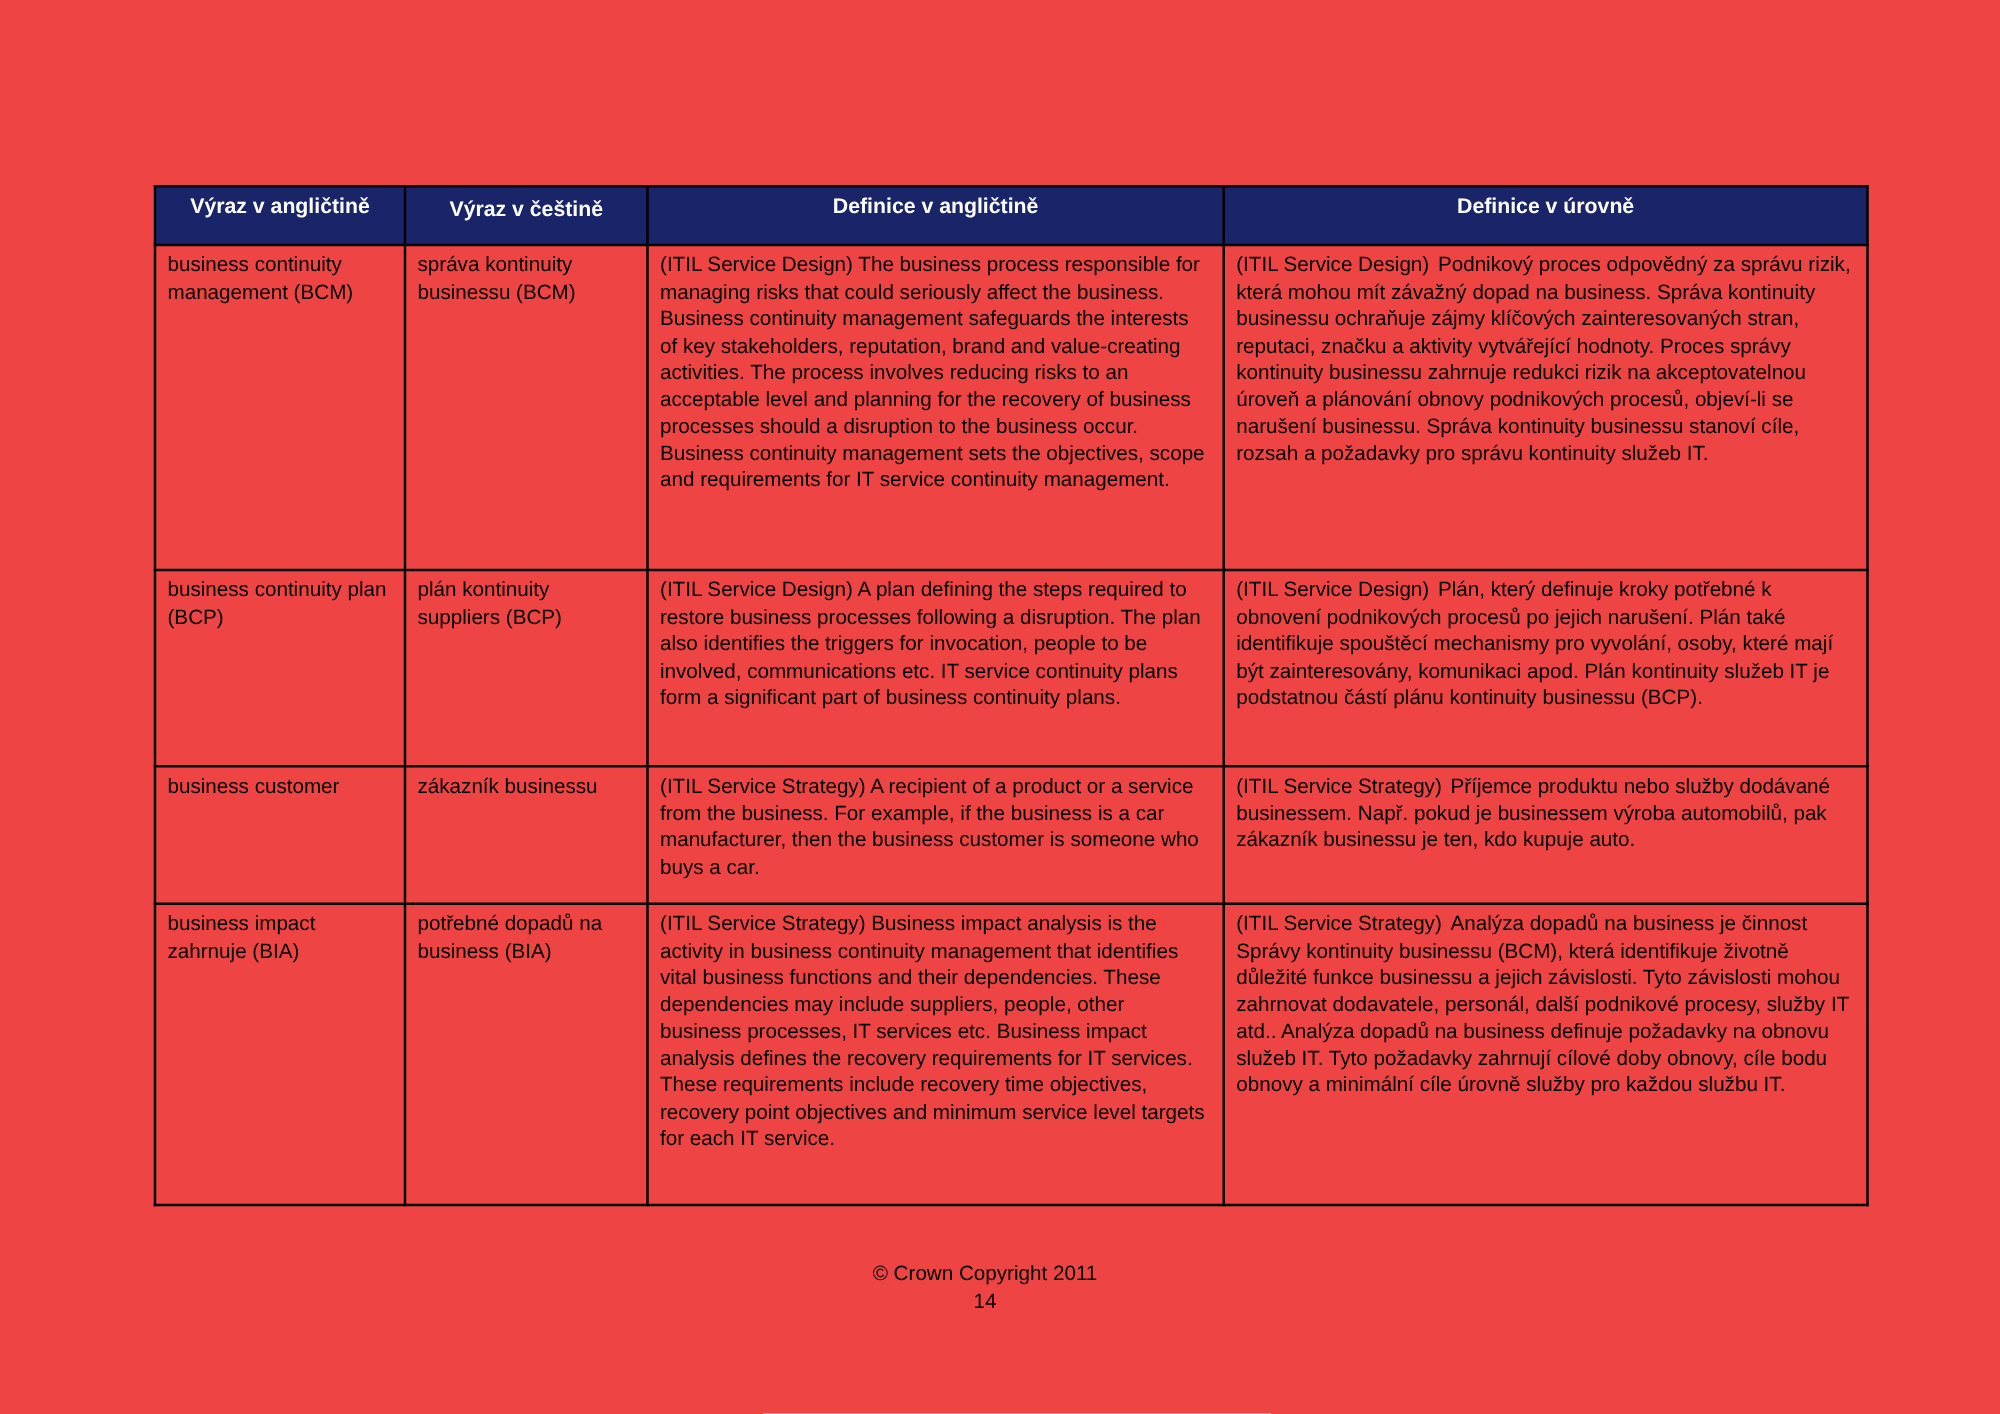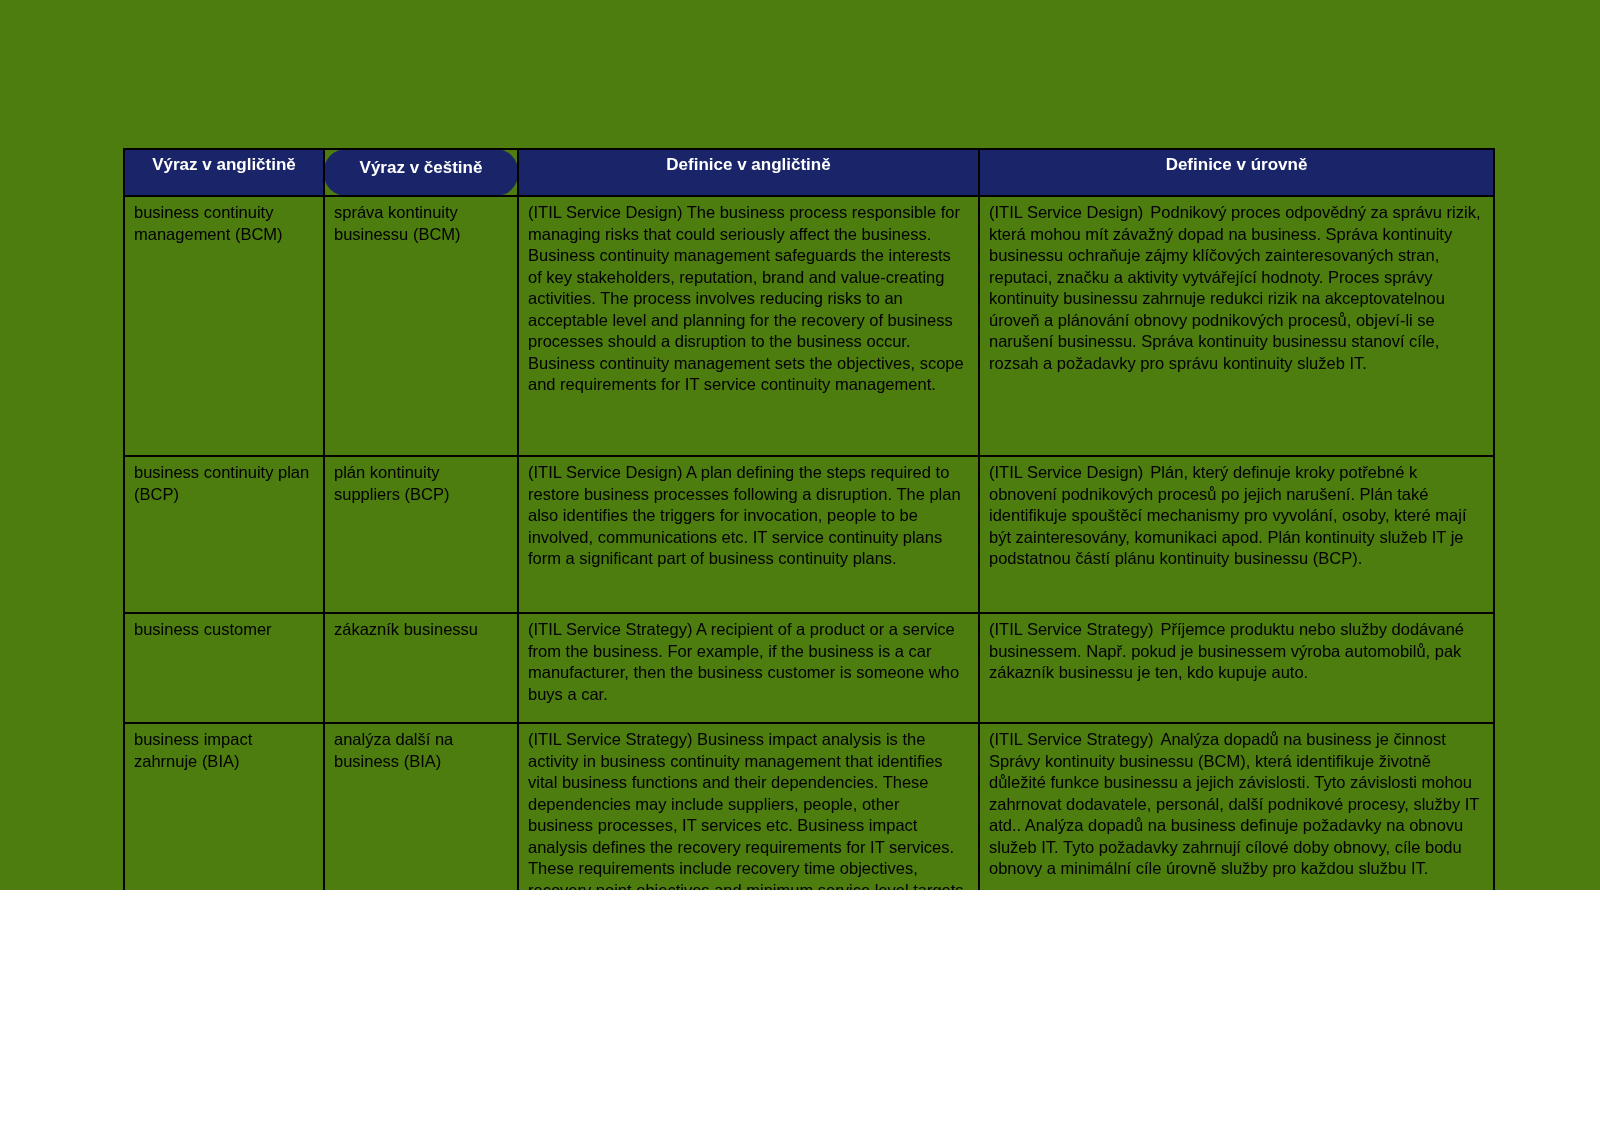--- a/index.html
+++ b/index.html
@@ -1,20 +1,20 @@
 <!DOCTYPE html>
 <html style="--header-bg: #1A2569; --header-text: #FFFFFF; --body-text: #000000; --border: #000000;"><head>
 <meta charset="utf-8">
 <style>
   html, body { margin: 0; padding: 0; background: #ffffff; }
   .page {
     position: relative;
     width: 1600px;
-    height: 890px;
-    background: #4d7c0f;
+    height: 1131px;
+    background: #ef4444;
     overflow: hidden;
     font-family: "Liberation Sans", "DejaVu Sans", sans-serif;
     color: var(--body-text, #000000);
   }
   table.glossary {
     position: absolute;
     left: 123px;
     top: 148px;
     width: 1370px;
     border-collapse: collapse;
@@ -29,21 +29,21 @@
     color: var(--header-text, #ffffff);
     font-weight: bold;
     font-size: 17px;
     text-align: center;
     vertical-align: top;
     padding: 5px 4px 0 4px;
     height: 47px;
     border: 2px solid var(--border, #000000);
     box-sizing: border-box;
   }
-  th.hdr-c2 { padding-top: 8px; border-radius: 22px; }
+  th.hdr-c2 { padding-top: 8px; }
   td {
     border: 2px solid var(--border, #000000);
     vertical-align: top;
     font-size: 16.5px;
     line-height: 21.5px;
     padding: 5px 9px 6px 9px;
     box-sizing: border-box;
     text-align: left;
     margin-left: 10px;
   }
@@ -99,24 +99,25 @@
         <td><span class="it cs-src">(ITIL Service Design)</span><span>Plán, který definuje kroky potřebné k obnovení podnikových procesů po jejich narušení. Plán také identifikuje spouštěcí mechanismy pro vyvolání, osoby, které mají být zainteresovány, komunikaci apod. Plán kontinuity služeb IT je podstatnou částí plánu kontinuity businessu (BCP).</span></td>
       </tr>
       <tr class="r3">
         <td>business customer</td>
         <td>zákazník businessu</td>
         <td><span>(</span><span class="it">ITIL Service Strategy</span><span>) A recipient of a product or a service from the business. For example, if the business is a car manufacturer, then the business customer is someone who buys a car.</span></td>
         <td><span class="it cs-src">(ITIL Service Strategy)</span><span>Příjemce produktu nebo služby dodávané businessem. Např. pokud je businessem výroba automobilů, pak zákazník businessu je ten, kdo kupuje auto.</span></td>
       </tr>
       <tr class="r4">
         <td>business impact zahrnuje (BIA)</td>
-        <td>analýza další na business (BIA)</td>
+        <td>potřebné dopadů na business (BIA)</td>
         <td><span>(</span><span class="it">ITIL Service Strategy</span><span>) Business impact analysis is the activity in business continuity management that identifies vital business functions and their dependencies. These dependencies may include suppliers, people, other business processes, IT services etc. Business impact analysis defines the recovery requirements for IT services. These requirements include recovery time objectives, recovery point objectives and minimum service level targets for each IT service.</span></td>
         <td><span class="it cs-src">(ITIL Service Strategy)</span><span>Analýza dopadů na business je činnost Správy kontinuity businessu (BCM), která identifikuje životně důležité funkce businessu a jejich závislosti. Tyto závislosti mohou zahrnovat dodavatele, personál, další podnikové procesy, služby IT atd.. Analýza dopadů na business definuje požadavky na obnovu služeb IT. Tyto požadavky zahrnují cílové doby obnovy, cíle bodu obnovy a minimální cíle úrovně služby pro každou službu IT.</span></td>
       </tr>
     </tbody>
   </table>
 
   <div class="footer">
     <div>© Crown Copyright 2011</div>
+    <div>14</div>
   </div>
 
 </div>
 
 </body></html>

